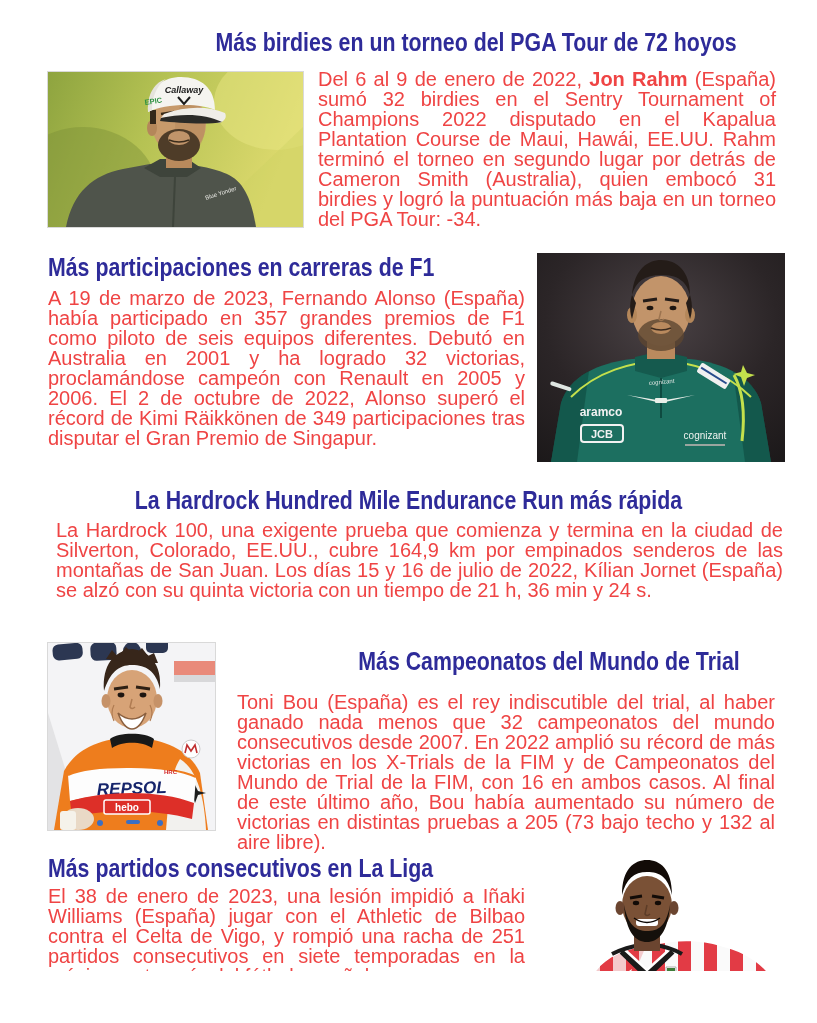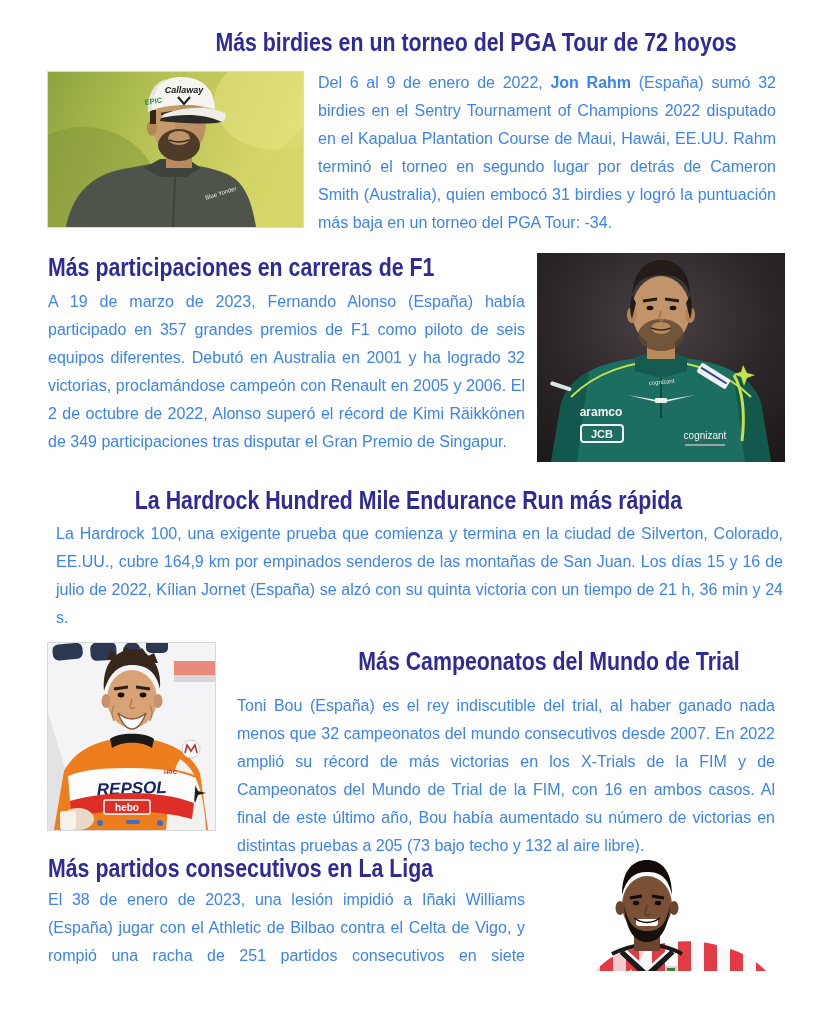--- a/index.html
+++ b/index.html
@@ -7,21 +7,21 @@
     position:relative;width:817px;height:971px;background:#ffffff;overflow:hidden;
     font-family:"Liberation Sans",sans-serif;
   }
   .title{
     position:absolute;margin:0;color:#2e2b99;font-weight:bold;font-size:26px;
     line-height:28px;white-space:nowrap;transform:scaleX(0.82);
   }
   .t-left{transform-origin:left center;}
   .t-center{text-align:center;transform-origin:center center;}
   .body-text{
-    position:absolute;margin:0;color:#3b82f6;font-size:16px;line-height:28px;
+    position:absolute;margin:0;color:#ef4444;font-size:20px;line-height:20px;
     text-align:justify;
   }
   .body-text b{font-weight:bold;}
   .photo{position:absolute;overflow:hidden;background:#eee;}
   .photo svg{display:block;width:100%;height:100%;}
   .framed{outline:1px solid #d9d9d9;}
   svg text{font-family:"Liberation Sans",sans-serif;}
 </style>
 </head>
 <body>

